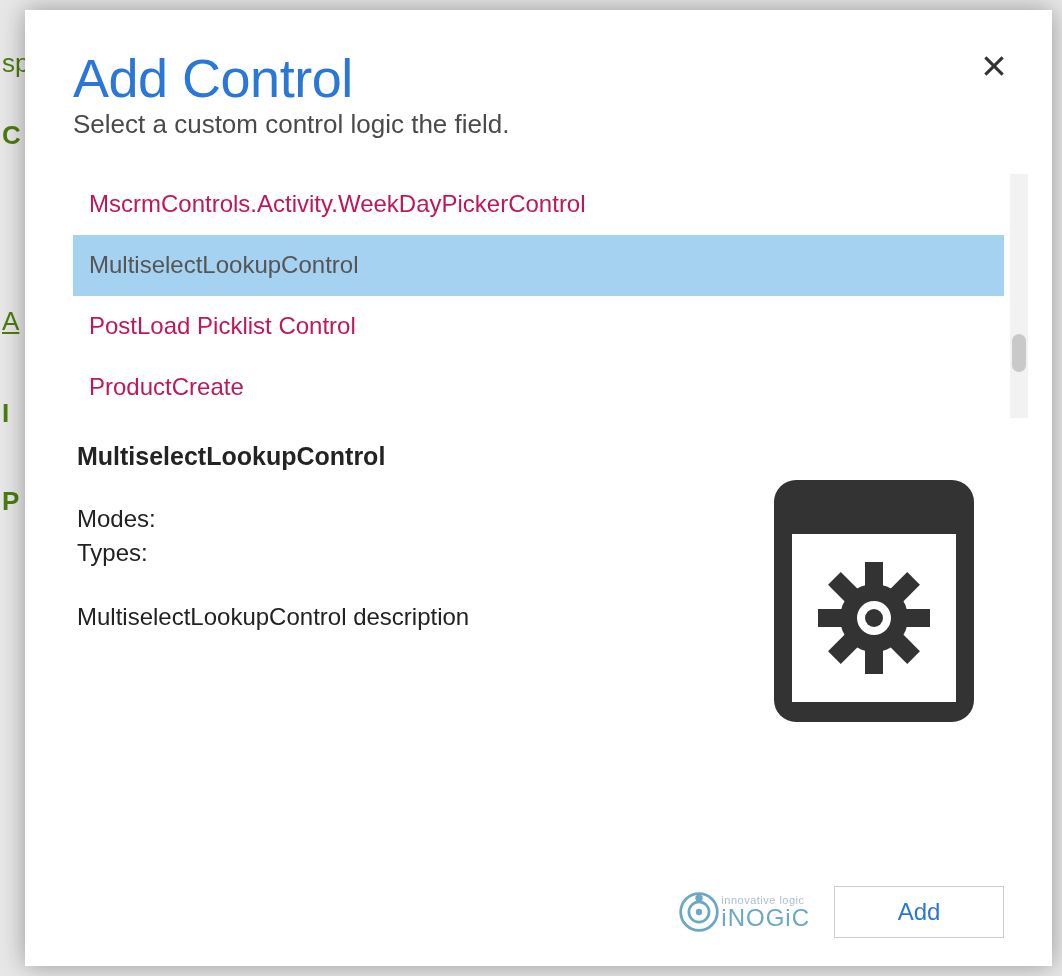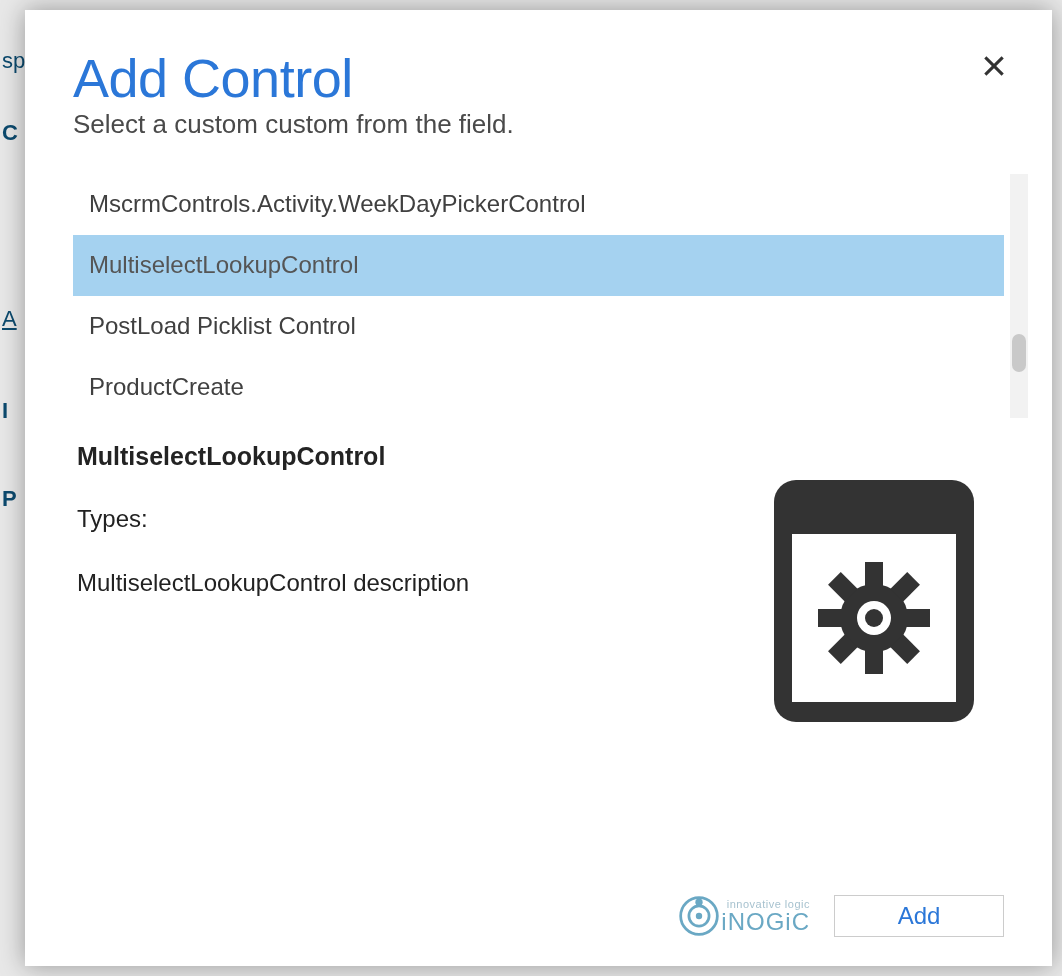--- a/index.html
+++ b/index.html
@@ -10,22 +10,22 @@
     body {
       font-family: "Segoe UI", Tahoma, Geneva, sans-serif;
       background: #e8e8e8;
       width: 1062px;
       height: 976px;
       position: relative;
       overflow: hidden;
     }
     .bg-text {
       position: absolute;
-      color: #0c4a6e;
-      font-size: 22px;
+      color: #4d7c0f;
+      font-size: 26px;
     }
     .modal {
       position: absolute;
       top: 10px;
       left: 25px;
       right: 10px;
       bottom: 10px;
       background: #fff;
       box-shadow: 0 0 24px rgba(0,0,0,.35);
       border-radius: 0;
@@ -73,21 +73,21 @@
       height: 244px;
       overflow-y: hidden;
       border: none;
     }
     .list-item {
       height: 61px;
       display: flex;
       align-items: center;
       padding: 0 16px;
       font-size: 24px;
-      color: #404040;
+      color: #be185d;
       cursor: pointer;
     }
     .list-item.selected {
       background: #a5d2f0;
       color: #555;
     }
     .scrollbar-track {
       position: absolute;
       top: 0;
       right: -24px;
@@ -149,21 +149,20 @@
       align-items: center;
       justify-content: flex-end;
       gap: 20px;
       position: relative;
     }
     .brand {
       display: flex;
       align-items: center;
       color: #6aa8c4;
       margin-right: 4px;
-      text-align: right;
     }
     .brand svg {
       width: 44px;
       height: 44px;
     }
     .brand-text {
       display: flex;
       flex-direction: column;
       line-height: 1;
     }
@@ -172,21 +171,21 @@
       color: #a7c2cf;
       letter-spacing: 0.5px;
     }
     .brand-name {
       font-size: 24px;
       font-weight: 400;
       letter-spacing: 1px;
     }
     .add-btn {
       min-width: 170px;
-      height: 42px;
+      height: 52px;
       background: #fff;
       border: 1px solid #ccc;
       color: #2b77d8;
       font-size: 24px;
       cursor: pointer;
       display: flex;
       align-items: center;
       justify-content: center;
     }
   </style>
@@ -196,21 +195,21 @@
 <span class="bg-text" style="top:48px;left:2px;">sp</span>
 <span class="bg-text" style="top:120px;left:2px;font-weight:700;">C</span>
 <span class="bg-text" style="top:306px;left:2px;text-decoration:underline;">A</span>
 <span class="bg-text" style="top:398px;left:2px;font-weight:700;">I</span>
 <span class="bg-text" style="top:486px;left:2px;font-weight:700;">P</span>
 
 <div class="modal">
 
   <div class="modal-header">
     <div class="title">Add Control</div>
-    <div class="subtitle">Select a custom custom from the field.</div>
+    <div class="subtitle">Select a custom control logic the field.</div>
     <div class="close-btn" title="Close">
       <svg viewBox="0 0 24 24">
         <line x1="4" y1="4" x2="20" y2="20" stroke="#333" stroke-width="2.8"></line>
         <line x1="20" y1="4" x2="4" y2="20" stroke="#333" stroke-width="2.8"></line>
       </svg>
     </div>
   </div>
 
   <div class="list-wrap">
     <div class="control-list">
@@ -220,20 +219,24 @@
       <div class="list-item">ProductCreate</div>
     </div>
     <div class="scrollbar-track">
       <div class="scrollbar-thumb"></div>
     </div>
   </div>
 
   <div class="details">
     <div class="details-left">
       <div class="sel-name">MultiselectLookupControl</div>
+      <div class="kv-row">
+        <span class="kv-key">Modes:</span>
+        <span></span>
+      </div>
       <div class="kv-row">
         <span class="kv-key">Types:</span>
       </div>
       <div class="desc">MultiselectLookupControl description</div>
     </div>
     <div class="details-right">
       <svg class="control-icon" viewBox="0 0 220 250">
         <rect x="10" y="4" width="200" height="242" rx="22" ry="22" fill="#333"></rect>
         <rect x="28" y="58" width="164" height="168" fill="#fff"></rect>
 

